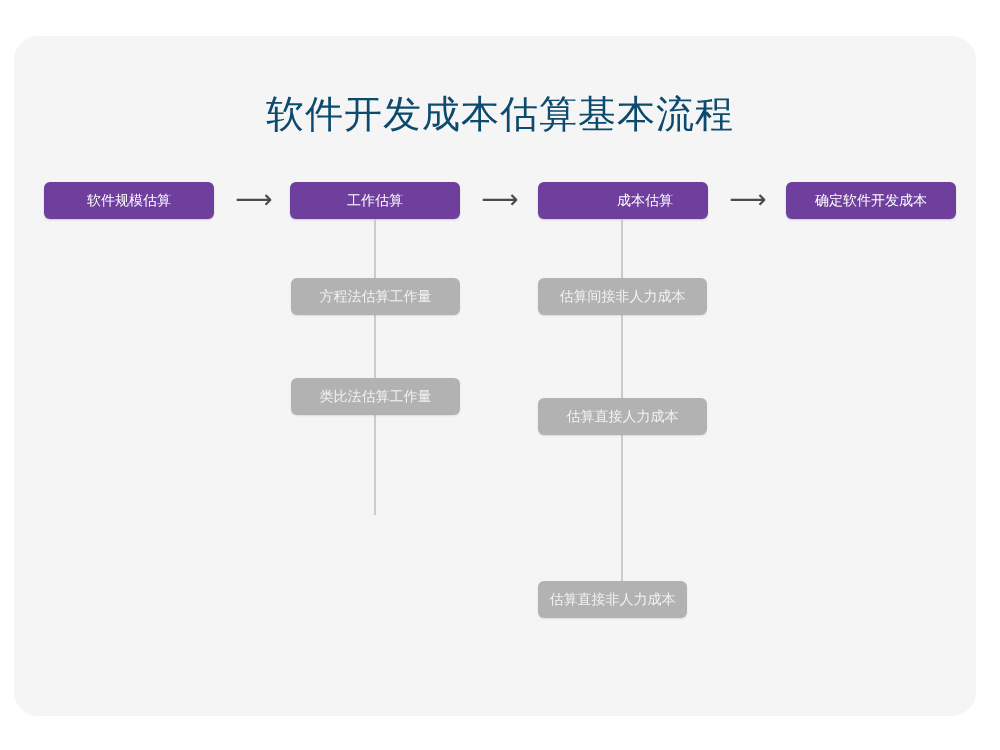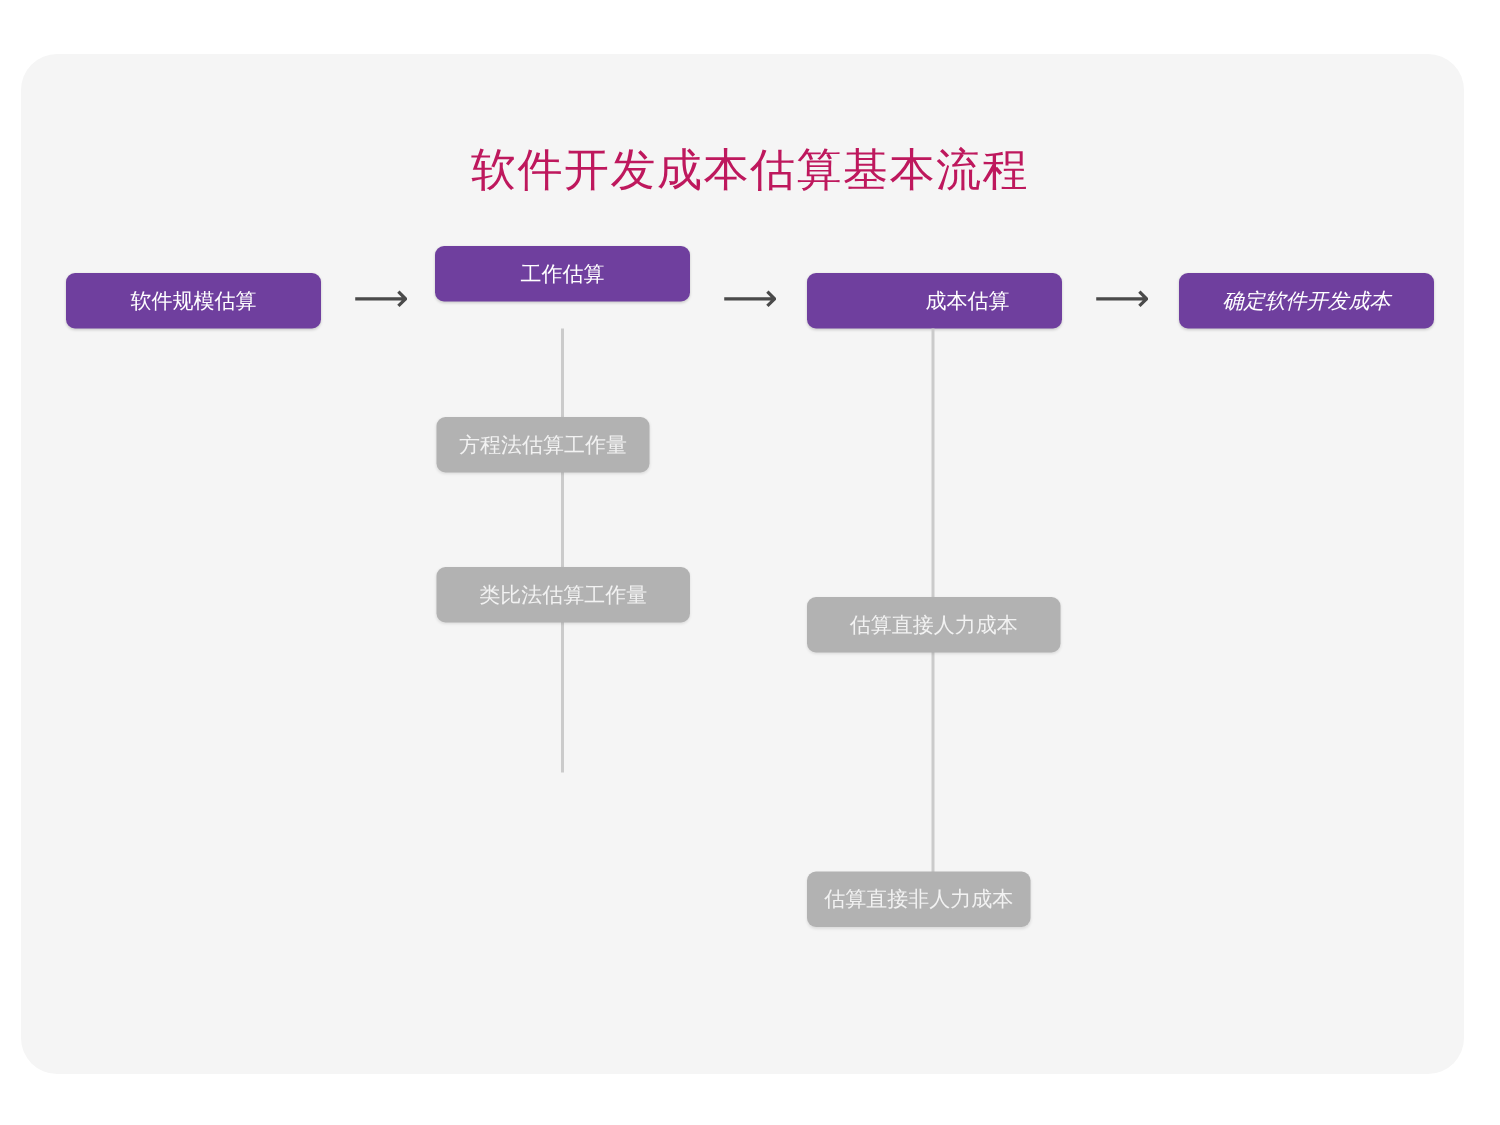--- a/index.html
+++ b/index.html
@@ -32,23 +32,23 @@
     border-radius: 24px;
   }
 
   
   #title {
     position: absolute;
     left: 0;
     top: 95px;
     width: 1000px;
     text-align: center;
-    font-size: 30px;
+    font-size: 38px;
     line-height: 38px;
-    color: #be185d;
+    color: #0c4a6e;
     letter-spacing: 1px;
     white-space: nowrap;
   }
 
   
   .node {
     position: absolute;
     box-sizing: border-box;
     height: 37px;
     line-height: 37px;
@@ -94,38 +94,39 @@
 <div id="canvas">
 
   <div id="card"></div>
 
   <div id="title">软件开发成本估算基本流程</div>
 
   <div class="node primary" style="left:44px; top:182px; width:170px;">软件规模估算</div>
 
   <div class="arrow" style="left:218px; top:182px; width:72px;">⟶</div>
 
-  <div class="node primary" style="left:290px; top:164px; width:170px;">工作估算</div>
+  <div class="node primary" style="left:290px; top:182px; width:170px;">工作估算</div>
 
   <div class="arrow" style="left:464px; top:182px; width:72px;">⟶</div>
 
   <div class="node primary" style="left:538px; top:182px; width:170px;padding-left:44px;">成本估算</div>
 
   <div class="arrow" style="left:712px; top:182px; width:72px;">⟶</div>
 
-  <div class="node primary" style="left:786px; top:182px; width:170px;font-style:italic;">确定软件开发成本</div>
+  <div class="node primary" style="left:786px; top:182px; width:170px;">确定软件开发成本</div>
 
   <div class="connector" style="left:374px; top:219px; height:296px;"></div>
 
-  <div class="node secondary" style="left:291px; top:278px; width:142px;">方程法估算工作量</div>
+  <div class="node secondary" style="left:291px; top:278px; width:169px;">方程法估算工作量</div>
 
   <div class="node secondary" style="left:291px; top:378px; width:169px;">类比法估算工作量</div>
 
 
   <div class="connector" style="left:621px; top:219px; height:398px;"></div>
 
+  <div class="node secondary" style="left:538px; top:278px; width:169px;">估算间接非人力成本</div>
 
   <div class="node secondary" style="left:538px; top:398px; width:169px;">估算直接人力成本</div>
 
 
   <div class="node secondary" style="left:538px; top:581px; width:149px;">估算直接非人力成本</div>
 
 </div>
 
 </body></html>

